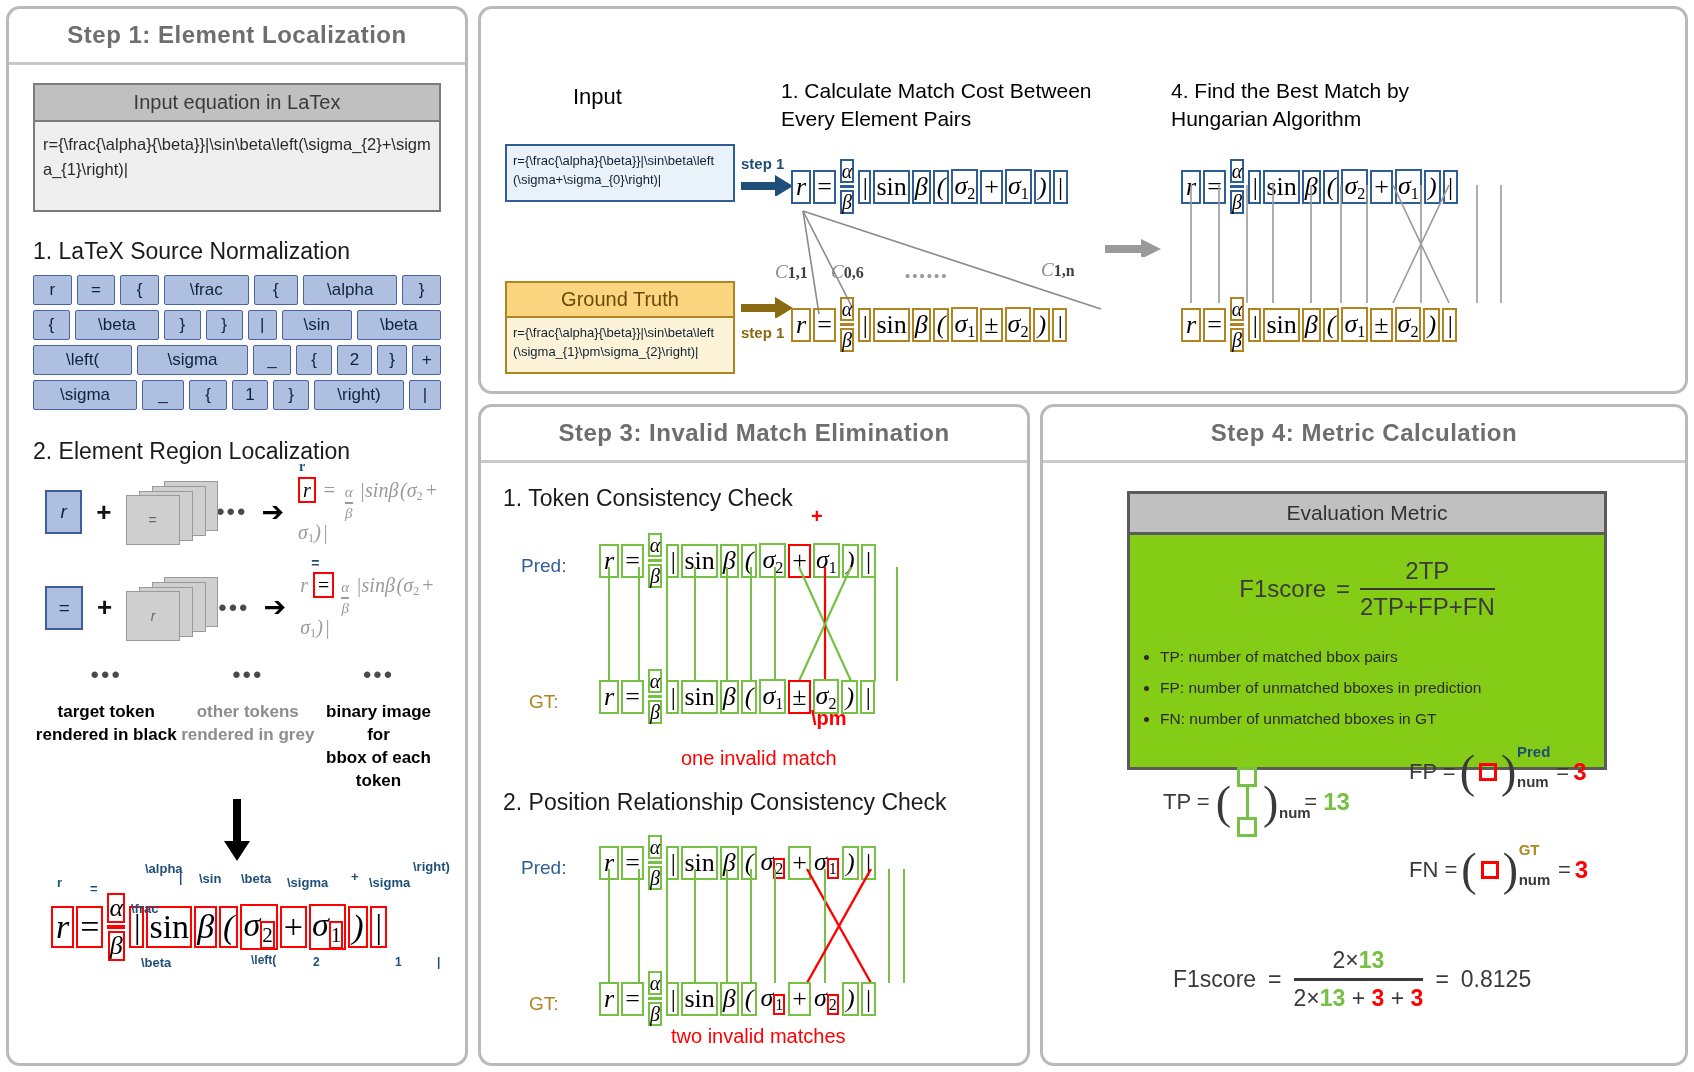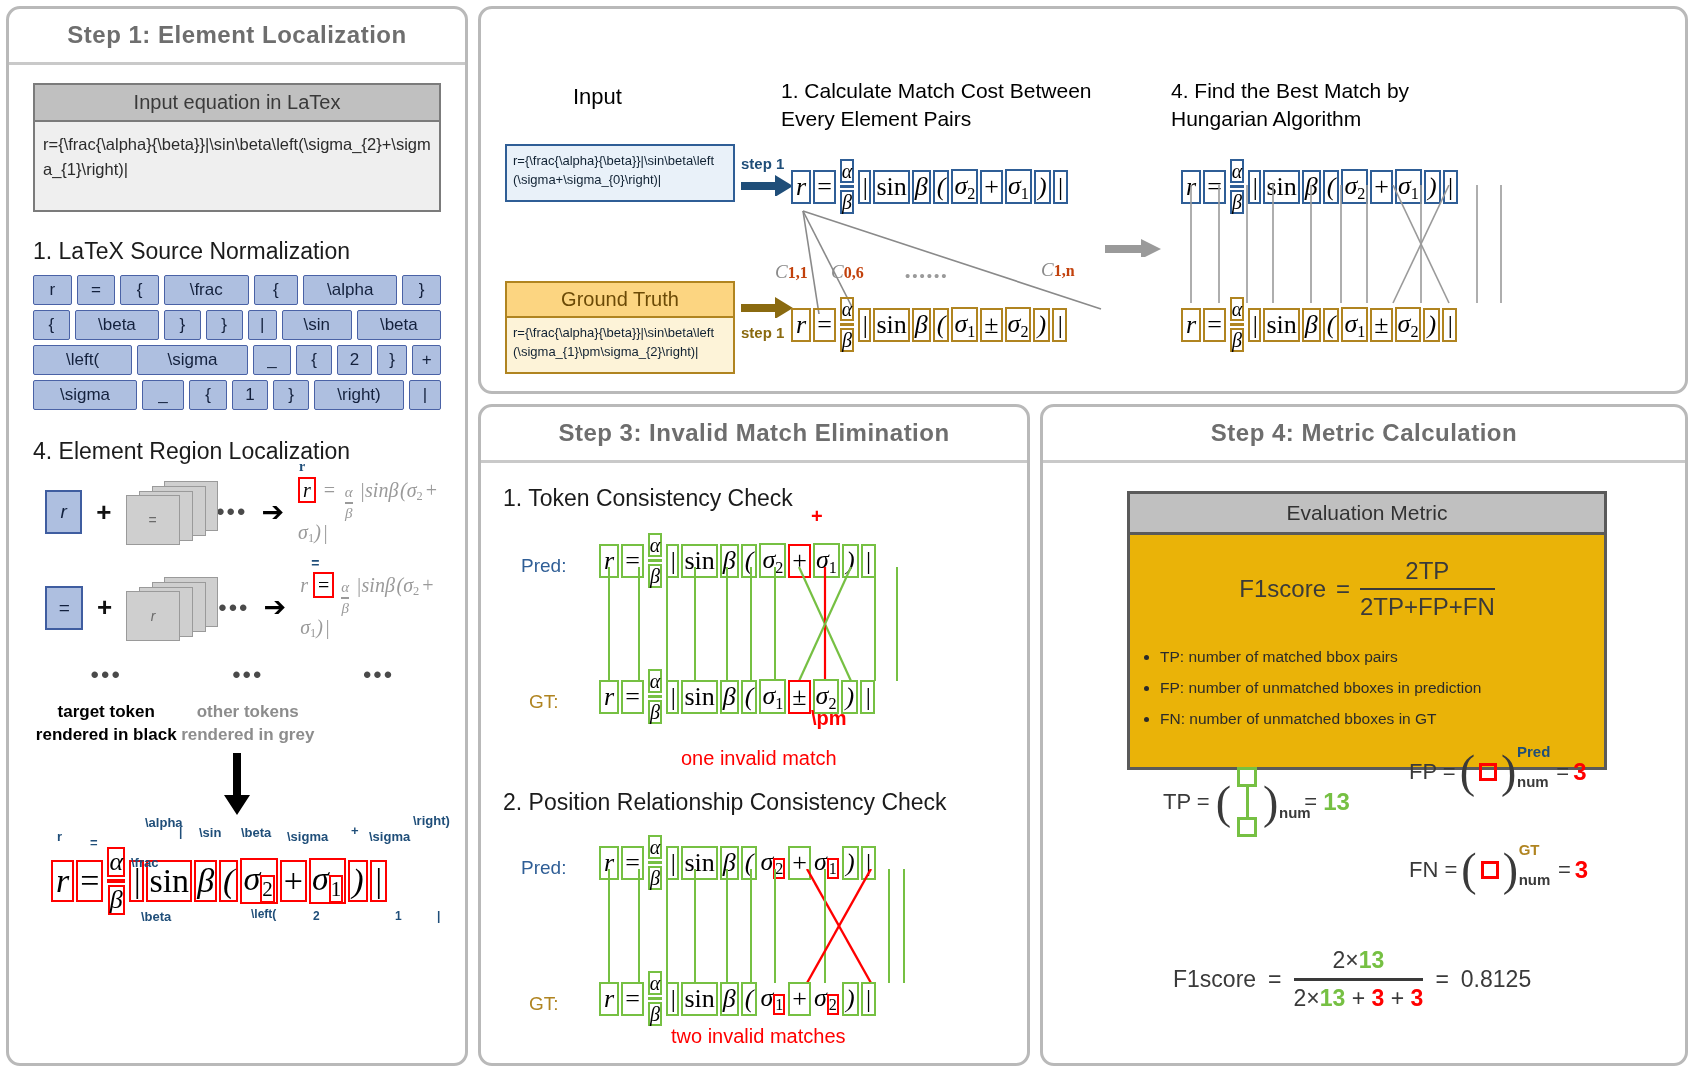--- a/index.html
+++ b/index.html
@@ -73,32 +73,32 @@
   
   #step2 { left:478px; top:6px; width:1210px; height:388px; }
   .io-box { width:230px; border:2.5px solid #2f5e96; }
   .io-head { background:#a7c6e5; text-align:center; font-size:20px; color:#143a63; padding:5px 0; border-bottom:2.5px solid #2f5e96;}
   .io-body { background:#e9f1f9; font-size:13px; color:#123; padding:6px 6px 10px; line-height:1.45; word-break:break-all; }
   .io-box.gt { border-color:#b08420; }
   .io-box.gt .io-head { background:#fcd581; color:#6b4a06; border-bottom-color:#b08420; }
   .io-box.gt .io-body { background:#fdf3d8; }
   .steplbl { font-size:15px; font-weight:bold; }
   .cost { font-family:"Liberation Serif", serif; font-size:19px; font-style:italic; color:#8a8a8a; }
-  .cost b { color:#c2410c; font-style:normal; font-size:16px; }
+  .cost b { color:#404040; font-style:normal; font-size:16px; }
 
   
   #step3 { left:478px; top:404px; width:552px; height:662px; }
   .rowlbl { font-size:19px; }
   .pred-lbl { color:#2f5e96; }
   .gt-lbl { color:#b08420; }
   .redtext { color:#ff0000; font-size:20px; }
 
   
   #step4 { left:1040px; top:404px; width:648px; height:662px; }
-  .metric-card { border:3px solid #5a5a5a; background:#eab308; }
+  .metric-card { border:3px solid #5a5a5a; background:#84cc16; }
   .metric-head { background:#c0c0c0; text-align:center; font-size:21px; color:#333; padding:7px 0; border-bottom:3px solid #5a5a5a; }
   .bullets { font-size:15.5px; color:#2b2b2b; line-height:2.0; padding:4px 0 10px 30px; }
   .bullets li { margin:0; }
   .f1 { font-size:24px; color:#3a3a3a; display:flex; align-items:center; justify-content:center; gap:10px; }
   .f1 .frac2 { display:inline-flex; flex-direction:column; align-items:center; }
   .f1 .frac2 .bar { border-top:2.5px solid #3a3a3a; width:100%; margin:3px 0; align-self:stretch; }
   .green { color:#76c043; }
   .red { color:#ff0000; }
   .paren { font-size:46px; color:#3a3a3a; font-family:"Liberation Serif", serif; }
   .supnum { font-size:15px; font-weight:bold; }
@@ -152,21 +152,21 @@
         <span class="tok" style="width:104px">\sigma</span>
         <span class="tok" style="width:42px">_</span>
         <span class="tok" style="width:38px">{</span>
         <span class="tok" style="width:36px">1</span>
         <span class="tok" style="width:36px">}</span>
         <span class="tok" style="width:90px">\right)</span>
         <span class="tok" style="width:32px">|</span>
       </div>
     </div>
 
-    <div class="sec-title" style="margin:28px 0 12px;">4. Element Region Localization</div>
+    <div class="sec-title" style="margin:28px 0 12px;">2. Element Region Localization</div>
 
     <div style="display:flex;align-items:center;gap:14px;margin:14px 0 0 12px;">
       <span class="blue-sq">r</span>
       <span class="plus-big">+</span>
       <span class="stack">
         <div style="left:38px;top:0"></div>
           <div style="left:26px;top:5px"></div>
         <div style="left:13px;top:10px"></div>
         <div style="left:0;top:14px;display:flex;align-items:center;justify-content:center;font-size:14px;color:#6a6a6a">=</div>
       </span>
@@ -219,20 +219,22 @@
         <div class="capt" style="margin-top:14px;white-space:pre-line;font-weight:600">target token
 rendered in black</div>
       </div>
       <div style="width:140px;text-align:center">
         <div class="dots">•••</div>
         <div class="capt" style="margin-top:14px;white-space:pre-line;color:#8d8d8d;font-weight:600">other tokens
 rendered in grey</div>
       </div>
       <div style="width:128px;text-align:center">
         <div class="dots">•••</div>
+        <div class="capt" style="margin-top:14px;white-space:pre-line;font-weight:600">binary image for
+bbox of each token</div>
       </div>
     </div>
 
     <div style="text-align:center;margin-top:6px;">
       <svg width="34" height="62" viewBox="0 0 34 62">
           <path d="M13 0 h8 v42 h9 L17 62 L4 42 h9 Z" fill="#000"></path>
         </svg>
     </div>
 
     <div style="position:relative;height:96px;margin-top:2px;">

